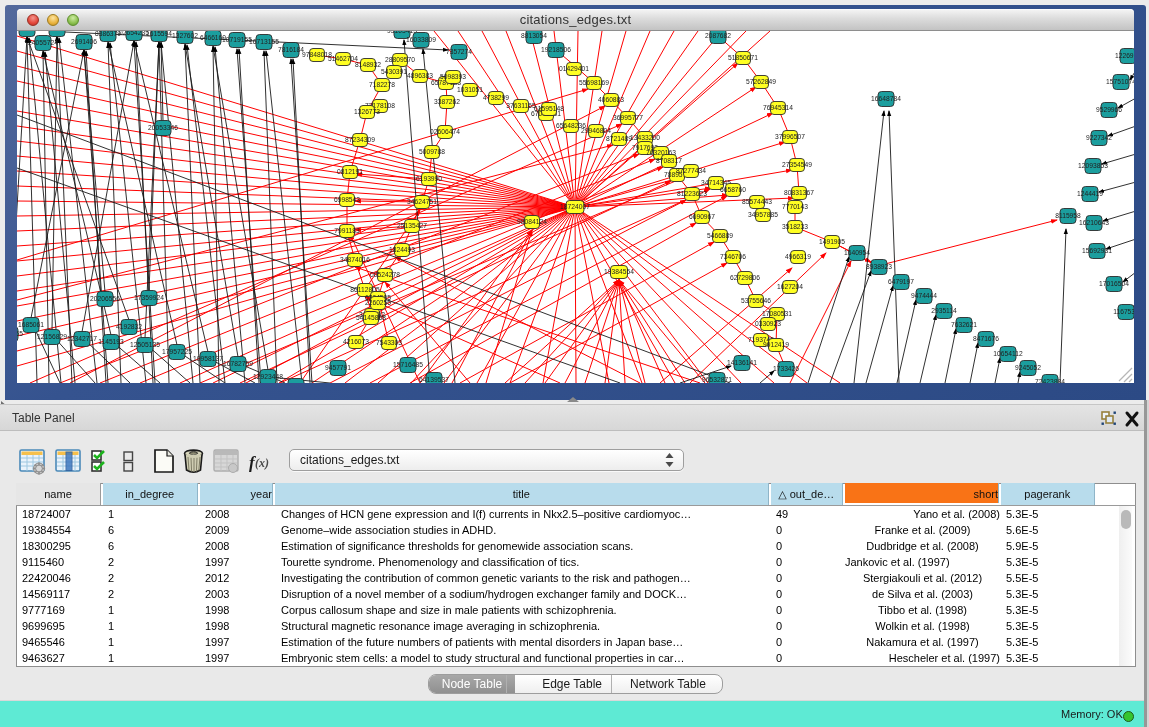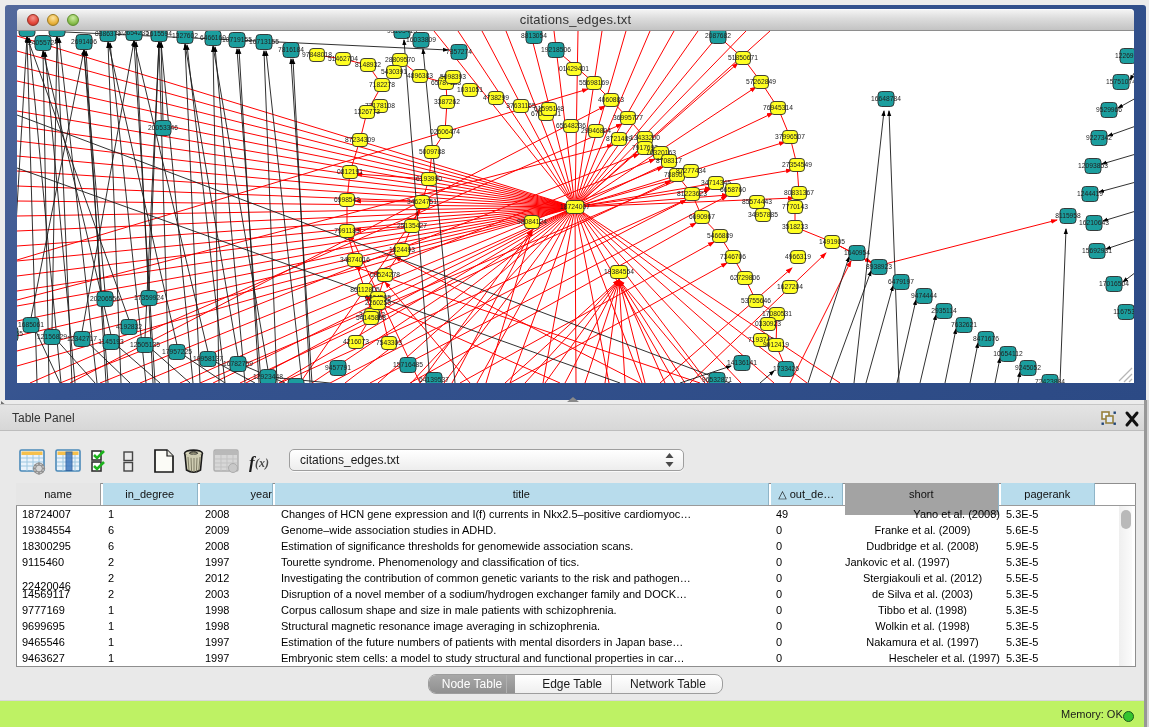--- a/index.html
+++ b/index.html
@@ -661,21 +661,21 @@
     </svg>
   </div>
 
   <div class="abs" style="left:16px;top:52px;width:1120px;height:184px;background:#fff;border:1px solid #8e8e8e;box-sizing:border-box">
     <div class="abs" style="left:-1px;top:-1px;width:1120px;height:22px;border-bottom:1px solid #9a9a9a">
 <div style="position:absolute;left:0px;top:0;width:85px;height:22px;background:#e6e6e6;border-right:1px solid #9a9a9a;box-sizing:border-box;text-align:center;line-height:22px;font-size:11px;color:#111">name</div>
 <div style="position:absolute;left:86.5px;top:0;width:95.5px;height:22px;background:#b8dcec;border-right:1px solid #8fb5c8;box-sizing:border-box;text-align:center;line-height:22px;font-size:11px;color:#111">in_degree</div>
 <div style="position:absolute;left:183.5px;top:0;width:73.5px;height:22px;background:#b8dcec;border-right:1px solid #8fb5c8;box-sizing:border-box;text-align:right;line-height:22px;font-size:11px;color:#111">year</div>
 <div style="position:absolute;left:258.5px;top:0;width:494.5px;height:22px;background:#b8dcec;border-right:1px solid #8fb5c8;box-sizing:border-box;text-align:center;line-height:22px;font-size:11px;color:#111">title</div>
 <div style="position:absolute;left:754.5px;top:0;width:72.5px;height:22px;background:#b8dcec;border-right:1px solid #8fb5c8;box-sizing:border-box;text-align:center;line-height:22px;font-size:11px;color:#111">△ out_de…</div>
-<div style="position:absolute;left:828.5px;top:0;width:154.5px;height:32px;background:#a3a3a3;border-right:1px solid #8fb5c8;box-sizing:border-box;text-align:center;line-height:22px;font-size:11px;color:#111">short</div>
+<div style="position:absolute;left:828.5px;top:0;width:154.5px;height:20px;background:#f97316;border-right:1px solid #8fb5c8;box-sizing:border-box;text-align:right;line-height:22px;font-size:11px;color:#111">short</div>
 <div style="position:absolute;left:984.5px;top:0;width:94.5px;height:22px;background:#b8dcec;border-right:1px solid #8fb5c8;box-sizing:border-box;text-align:center;line-height:22px;font-size:11px;color:#111">pagerank</div>
     </div>
     <div class="abs" style="left:0px;top:22px;width:1118px;height:160px;overflow:hidden">
 <div style="position:absolute;left:0;top:0px;width:1118px;height:16px;font-size:11px;color:#000;white-space:nowrap">
           <span style="position:absolute;left:5px;top:2px">18724007</span>
           <span style="position:absolute;left:91px;top:2px">1</span>
           <span style="position:absolute;left:188px;top:2px">2008</span>
           <span style="position:absolute;left:264px;top:2px">Changes of HCN gene expression and I(f) currents in Nkx2.5–positive cardiomyoc…</span>
           <span style="position:absolute;left:759px;top:2px">49</span>
           <span style="position:absolute;left:828px;top:2px;width:155px;text-align:right">Yano et al. (2008)</span>
@@ -702,21 +702,21 @@
 <div style="position:absolute;left:0;top:48px;width:1118px;height:16px;font-size:11px;color:#000;white-space:nowrap">
           <span style="position:absolute;left:5px;top:2px">9115460</span>
           <span style="position:absolute;left:91px;top:2px">2</span>
           <span style="position:absolute;left:188px;top:2px">1997</span>
           <span style="position:absolute;left:264px;top:2px">Tourette syndrome. Phenomenology and classification of tics.</span>
           <span style="position:absolute;left:759px;top:2px">0</span>
           <span style="position:absolute;left:828px;top:2px;width:155px;text-align:left">Jankovic et al. (1997)</span>
           <span style="position:absolute;left:989px;top:2px">5.3E-5</span>
         </div>
 <div style="position:absolute;left:0;top:64px;width:1118px;height:16px;font-size:11px;color:#000;white-space:nowrap">
-          <span style="position:absolute;left:5px;top:10px">22420046</span>
+          <span style="position:absolute;left:5px;top:2px">22420046</span>
           <span style="position:absolute;left:91px;top:2px">2</span>
           <span style="position:absolute;left:188px;top:2px">2012</span>
           <span style="position:absolute;left:264px;top:2px">Investigating the contribution of common genetic variants to the risk and pathogen…</span>
           <span style="position:absolute;left:759px;top:2px">0</span>
           <span style="position:absolute;left:828px;top:2px;width:155px;text-align:center">Stergiakouli et al. (2012)</span>
           <span style="position:absolute;left:989px;top:2px">5.5E-5</span>
         </div>
 <div style="position:absolute;left:0;top:80px;width:1118px;height:16px;font-size:11px;color:#000;white-space:nowrap">
           <span style="position:absolute;left:5px;top:2px">14569117</span>
           <span style="position:absolute;left:91px;top:2px">2</span>
@@ -768,19 +768,19 @@
     <div class="abs" style="left:1104px;top:26px;width:10px;height:19px;background:#b9b9b9;border-radius:6px"></div>
   </div>
 
   <div class="abs" style="left:428px;top:243px;width:295px;height:20px;border:1px solid #9d9d9d;border-radius:8px;background:linear-gradient(#ffffff,#efefef);box-sizing:border-box;overflow:hidden">
     <div class="abs" style="left:0;top:0;width:86px;height:20px;background:linear-gradient(#a8a8a8,#8d8d8d);color:#fff;text-align:center;font-size:12px;line-height:19px">Node Table</div>
     <div class="abs" style="left:77px;top:0;width:96px;height:20px;border-left:1px solid #b0b0b0;color:#1a1a1a;text-align:right;font-size:12px;line-height:19px;box-sizing:border-box">Edge Table</div>
     <div class="abs" style="left:182px;top:0;width:113px;height:20px;border-left:1px solid #b0b0b0;color:#1a1a1a;text-align:center;font-size:12px;line-height:19px;box-sizing:border-box">Network Table</div>
   </div>
 </div>
 
-<div class="abs" style="left:0;top:700px;width:1149px;height:27px;background:#bef264;border-top:1px solid #d8d8d8;box-sizing:border-box">
+<div class="abs" style="left:0;top:700px;width:1149px;height:27px;background:#5eead4;border-top:1px solid #d8d8d8;box-sizing:border-box">
   <div class="abs" style="left:1061px;top:0;font-size:11px;line-height:27px;color:#1a1a1a">Memory: OK</div>
   <div class="abs" style="left:1123px;top:10px;width:11px;height:11px;border-radius:50%;background:#35c52f;border:1.5px solid #1c5a1c;box-sizing:border-box"></div>
 </div>
 
 <div class="abs" style="left:1144px;top:400px;width:3px;height:327px;background:#979797"></div>
 <div class="abs" style="left:1147px;top:400px;width:2px;height:327px;background:#d4d4d4"></div>
 
 </body></html>

